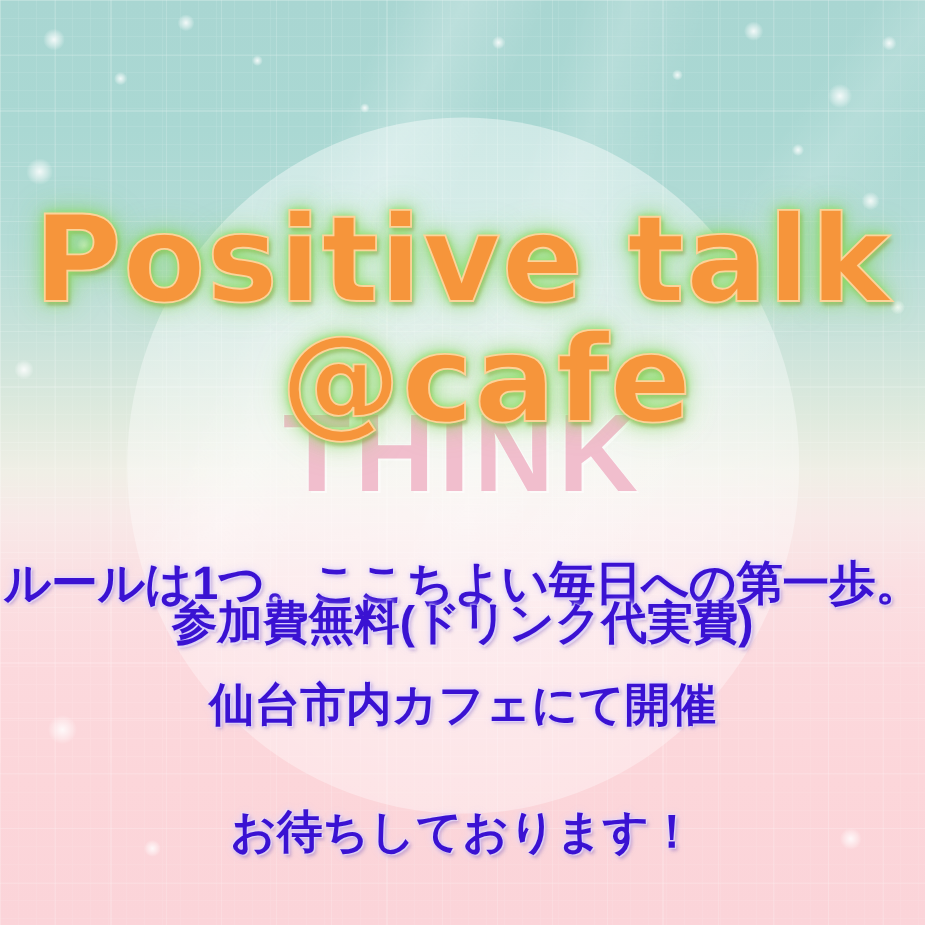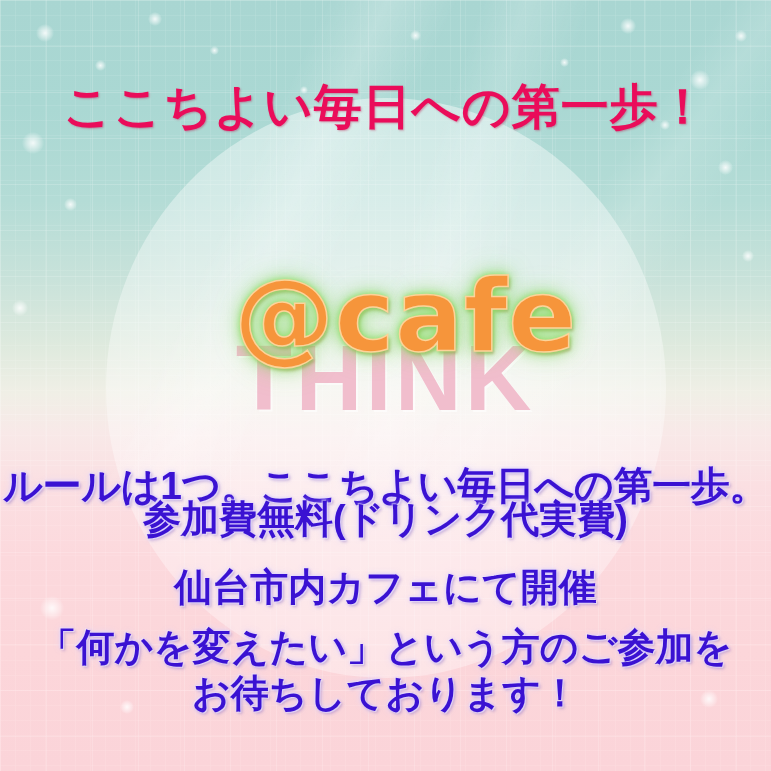--- a/index.html
+++ b/index.html
@@ -195,23 +195,22 @@
   <div class="bokeh" style="left:410px; top:30px;  width:11px; height:11px;"></div>
   <div class="bokeh" style="left:300px; top:86px;  width:8px;  height:8px;"></div>
   <div class="bokeh" style="left:12px;  top:300px; width:16px; height:16px;"></div>
   <div class="bokeh" style="left:742px; top:250px; width:12px; height:12px;"></div>
   <div class="bokeh" style="left:40px;  top:596px; width:24px; height:24px;"></div>
   <div class="bokeh" style="left:700px; top:690px; width:18px; height:18px;"></div>
   <div class="bokeh" style="left:120px; top:700px; width:14px; height:14px;"></div>
 
   <div class="watermark wm-think">THINK</div>
 
-  <div class="line tagline">ここちよい毎日への第一歩！</div>
-
+
+  <div class="line title-main">Positive talk</div>
   <div class="line title-sub">@cafe</div>
 
   <div class="line jp-blue l-rule">ルールは1つ。ここちよい毎日への第一歩。</div>
   <div class="line jp-blue l-free">参加費無料(ドリンク代実費)</div>
   <div class="line jp-blue l-place">仙台市内カフェにて開催</div>
-  <div class="line jp-blue l-wish">「何かを変えたい」という方のご参加を</div>
   <div class="line jp-blue l-waiting">お待ちしております！</div>
 
 </div>
 
 </body></html>

